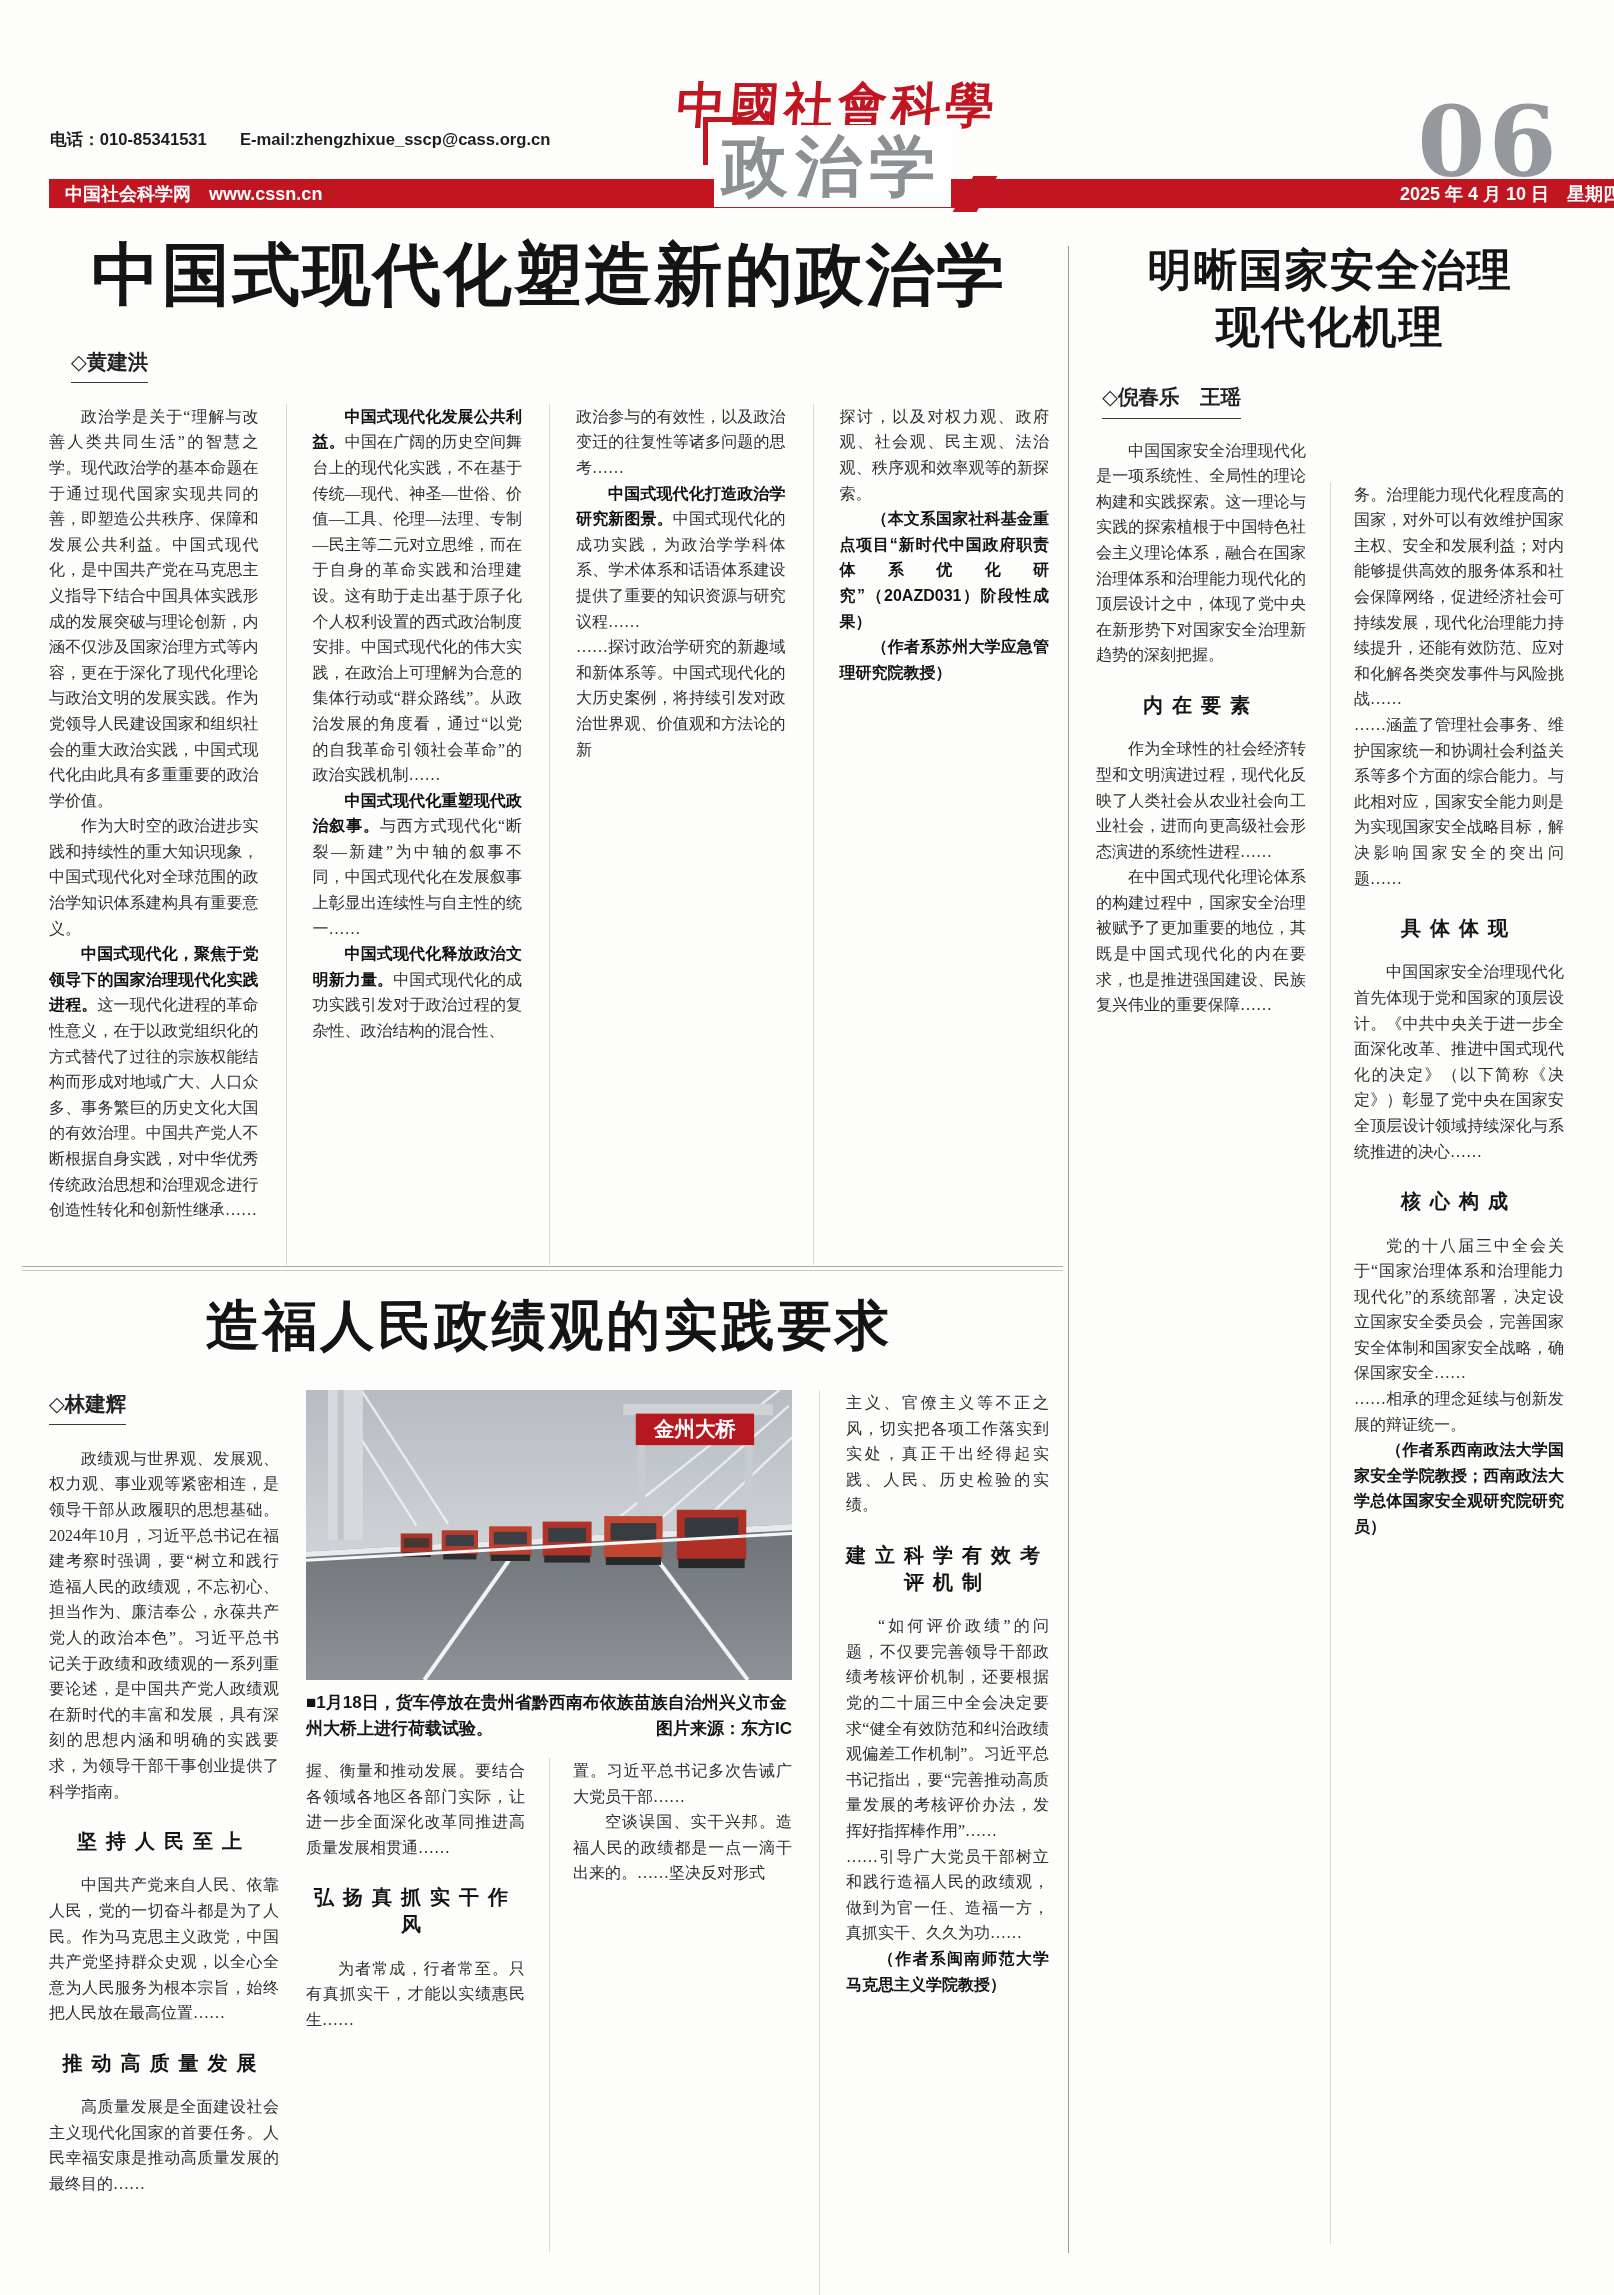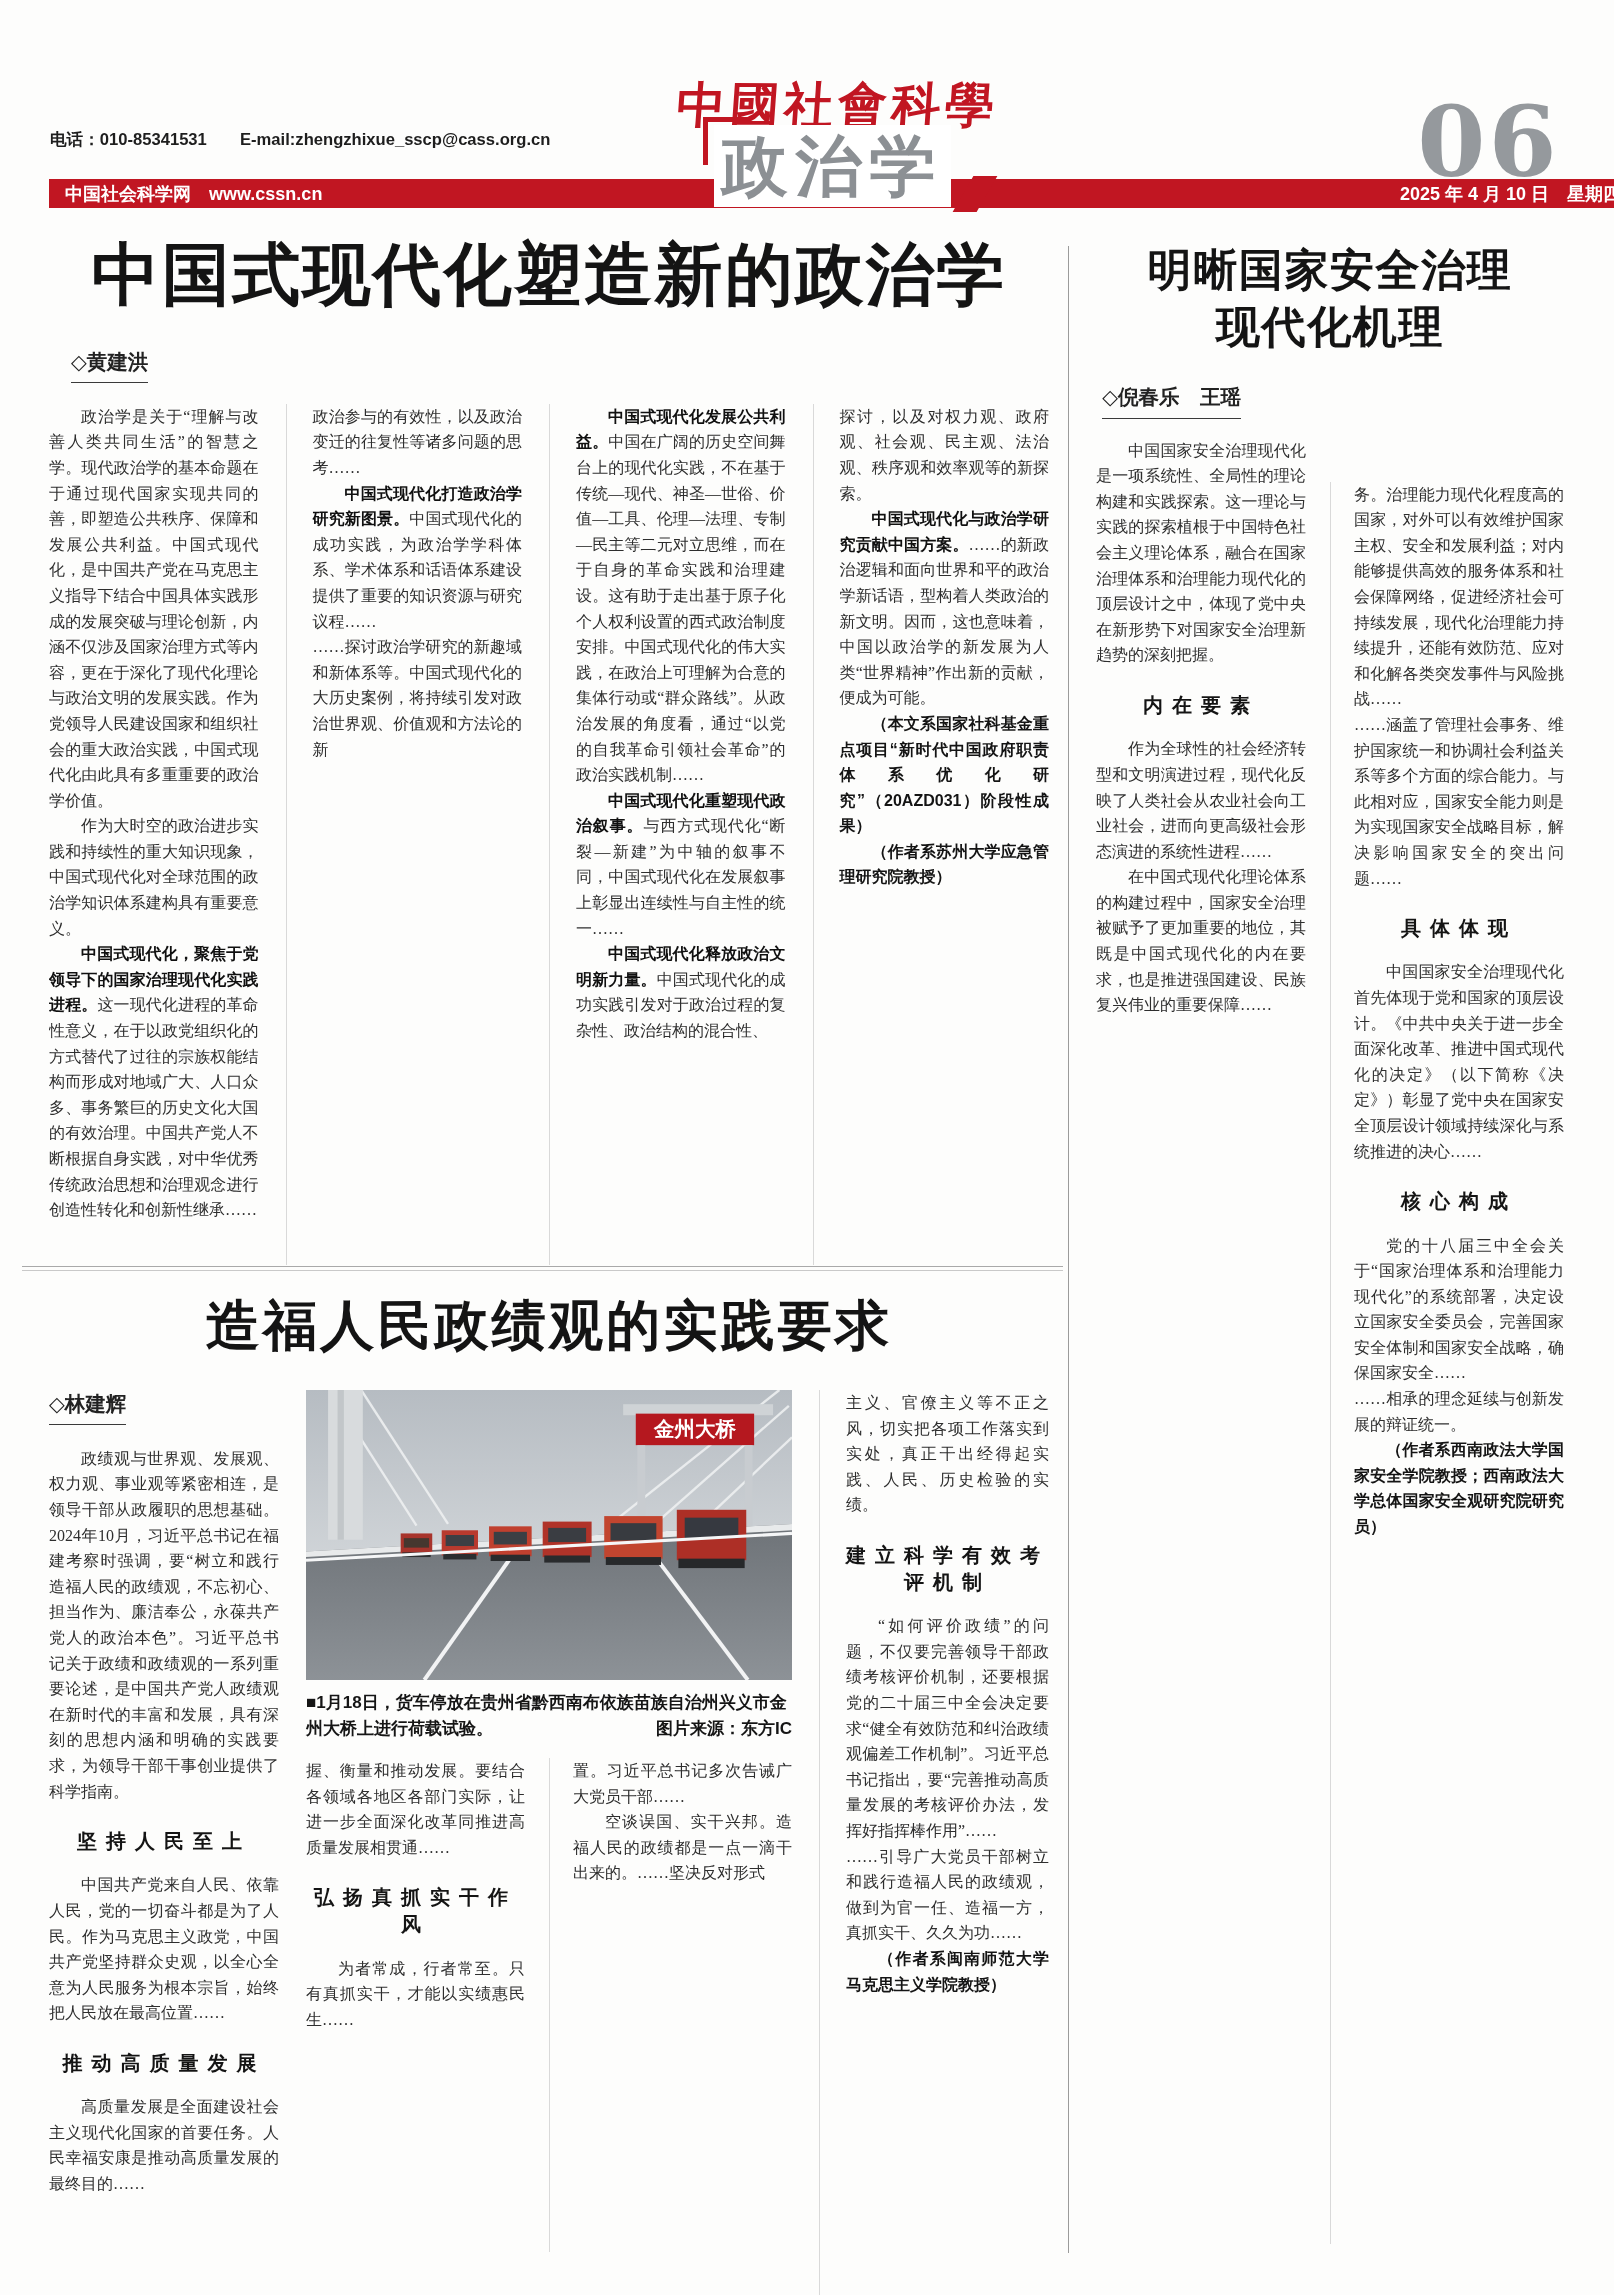--- a/index.html
+++ b/index.html
@@ -112,32 +112,31 @@
     <div class="byline-row">
       <span class="byline">◇黄建洪</span>
     </div>
     <div class="cols">
         <div class="col">
           <p>政治学是关于“理解与改善人类共同生活”的智慧之学。现代政治学的基本命题在于通过现代国家实现共同的善，即塑造公共秩序、保障和发展公共利益。中国式现代化，是中国共产党在马克思主义指导下结合中国具体实践形成的发展突破与理论创新，内涵不仅涉及国家治理方式等内容，更在于深化了现代化理论与政治文明的发展实践。作为党领导人民建设国家和组织社会的重大政治实践，中国式现代化由此具有多重重要的政治学价值。</p>
           <p>作为大时空的政治进步实践和持续性的重大知识现象，中国式现代化对全球范围的政治学知识体系建构具有重要意义。</p>
           <p><strong>中国式现代化，聚焦于党领导下的国家治理现代化实践进程。</strong>这一现代化进程的革命性意义，在于以政党组织化的方式替代了过往的宗族权能结构而形成对地域广大、人口众多、事务繁巨的历史文化大国的有效治理。中国共产党人不断根据自身实践，对中华优秀传统政治思想和治理观念进行创造性转化和创新性继承……</p>
         </div>
         <div class="col">
+          <p><strong>中国式现代化发展公共利益。</strong>中国在广阔的历史空间舞台上的现代化实践，不在基于传统—现代、神圣—世俗、价值—工具、伦理—法理、专制—民主等二元对立思维，而在于自身的革命实践和治理建设。这有助于走出基于原子化个人权利设置的西式政治制度安排。中国式现代化的伟大实践，在政治上可理解为合意的集体行动或“群众路线”。从政治发展的角度看，通过“以党的自我革命引领社会革命”的政治实践机制……</p>
+          <p><strong>中国式现代化重塑现代政治叙事。</strong>与西方式现代化“断裂—新建”为中轴的叙事不同，中国式现代化在发展叙事上彰显出连续性与自主性的统一……</p>
+          <p><strong>中国式现代化释放政治文明新力量。</strong>中国式现代化的成功实践引发对于政治过程的复杂性、政治结构的混合性、</p>
+        </div>
+        <div class="col">
           <p class="noindent">政治参与的有效性，以及政治变迁的往复性等诸多问题的思考……</p>
           <p><strong>中国式现代化打造政治学研究新图景。</strong>中国式现代化的成功实践，为政治学学科体系、学术体系和话语体系建设提供了重要的知识资源与研究议程……</p>
           <p class="noindent">……探讨政治学研究的新趣域和新体系等。中国式现代化的大历史案例，将持续引发对政治世界观、价值观和方法论的新</p>
         </div>
         <div class="col">
-          <p><strong>中国式现代化发展公共利益。</strong>中国在广阔的历史空间舞台上的现代化实践，不在基于传统—现代、神圣—世俗、价值—工具、伦理—法理、专制—民主等二元对立思维，而在于自身的革命实践和治理建设。这有助于走出基于原子化个人权利设置的西式政治制度安排。中国式现代化的伟大实践，在政治上可理解为合意的集体行动或“群众路线”。从政治发展的角度看，通过“以党的自我革命引领社会革命”的政治实践机制……</p>
-          <p><strong>中国式现代化重塑现代政治叙事。</strong>与西方式现代化“断裂—新建”为中轴的叙事不同，中国式现代化在发展叙事上彰显出连续性与自主性的统一……</p>
-          <p><strong>中国式现代化释放政治文明新力量。</strong>中国式现代化的成功实践引发对于政治过程的复杂性、政治结构的混合性、</p>
-        </div>
-        <div class="col">
           <p class="noindent">探讨，以及对权力观、政府观、社会观、民主观、法治观、秩序观和效率观等的新探索。</p>
-          <p><strong>中国式现代化与政治学研究贡献中国方案。</strong>……的新政治逻辑和面向世界和平的政治学新话语，型构着人类政治的新文明。因而，这也意味着，中国以政治学的新发展为人类“世界精神”作出新的贡献，便成为可能。</p>
           <p class="note">（本文系国家社科基金重点项目“新时代中国政府职责体系优化研究”（20AZD031）阶段性成果）</p>
           <p class="note">（作者系苏州大学应急管理研究院教授）</p>
         </div>
       </div>
   </div>
 
   <div class="article2">
     <h2 class="headline">
       <div>明晰国家安全治理</div>
       <div>现代化机理</div>

